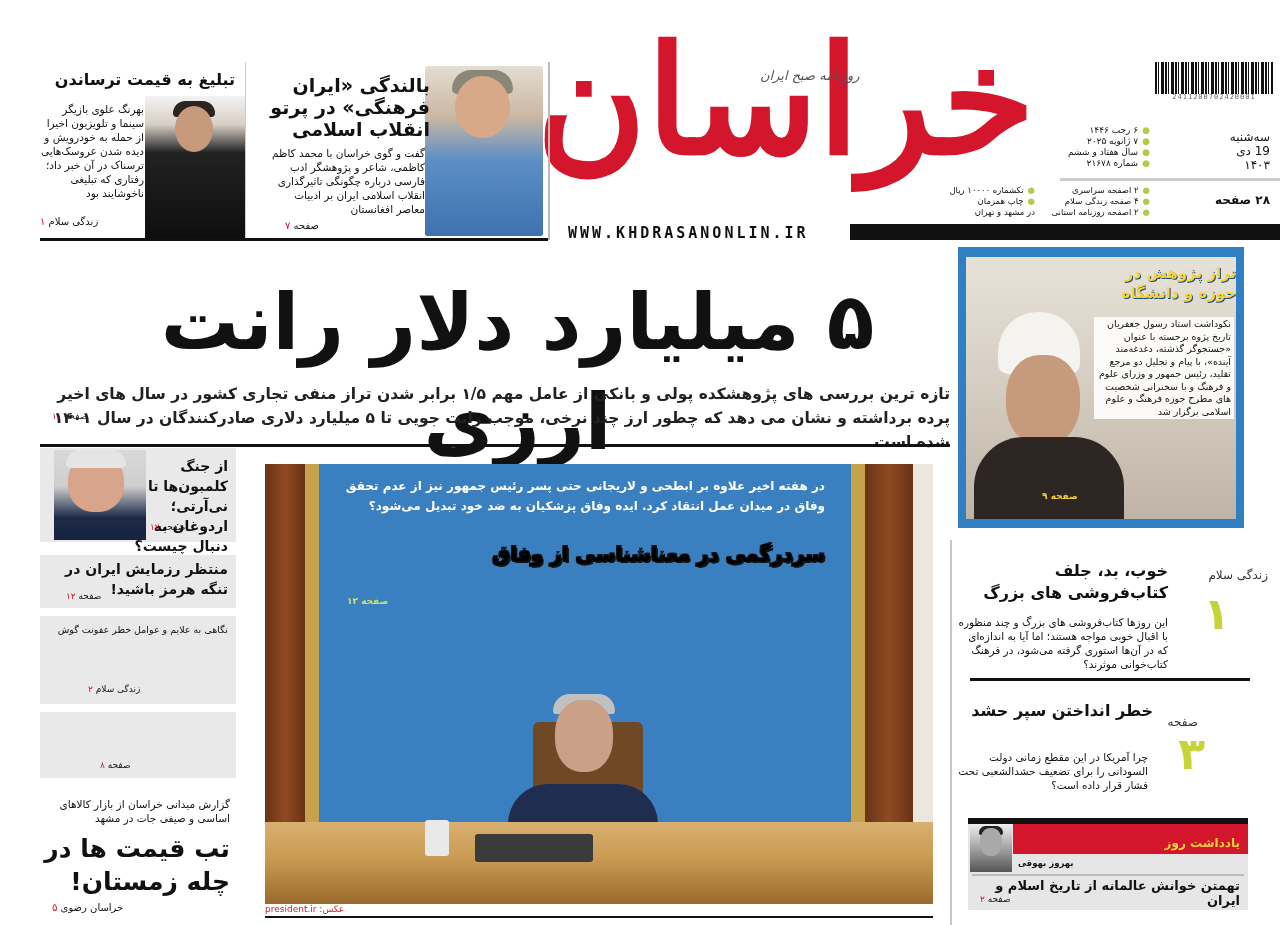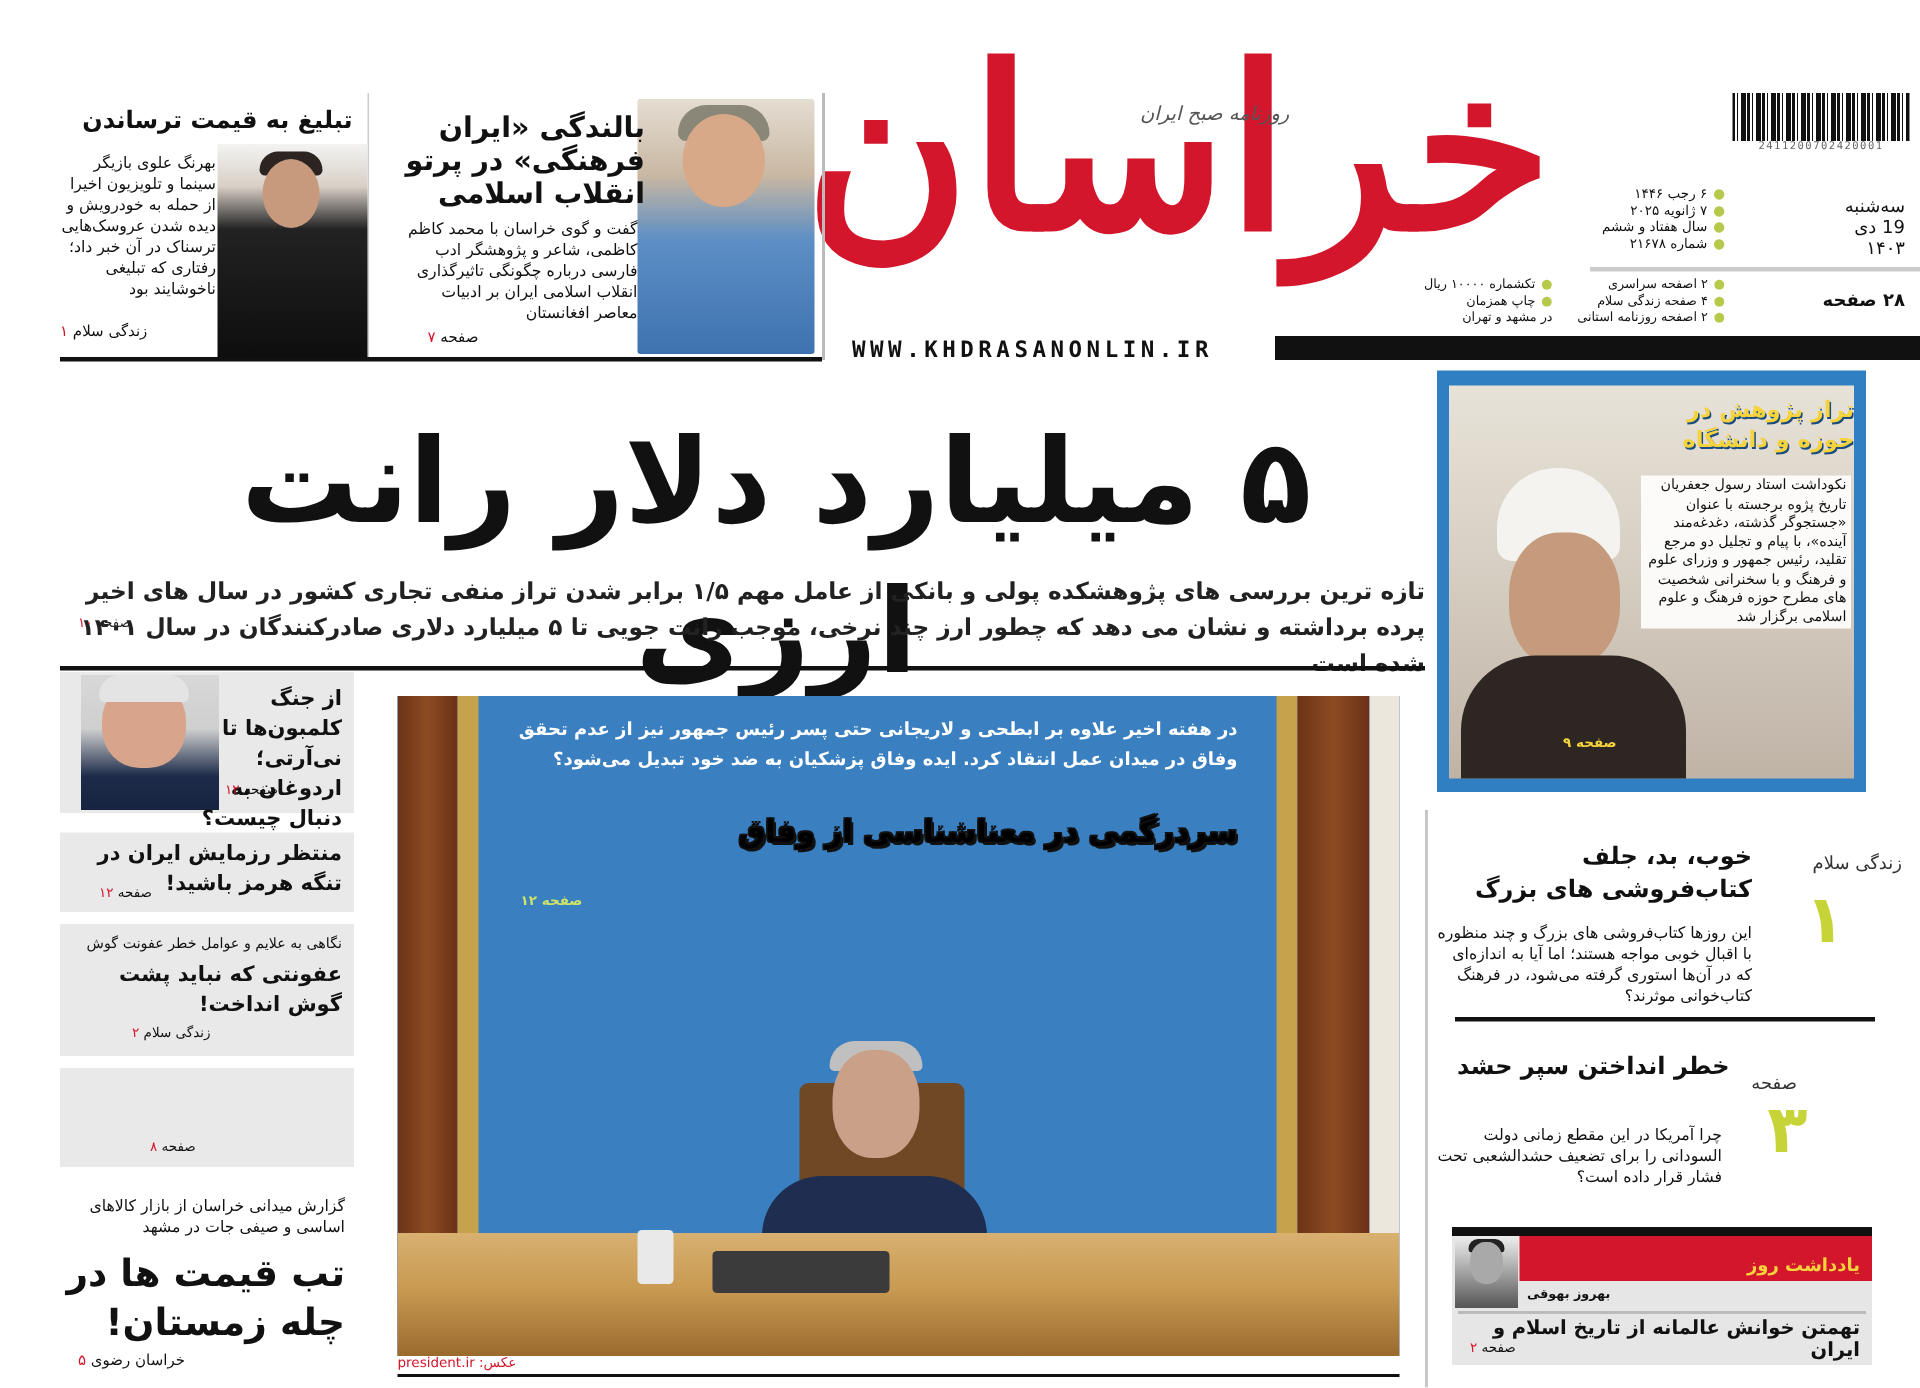--- a/index.html
+++ b/index.html
@@ -210,21 +210,20 @@
     </div>
   <div class="lc-title">از جنگ کلمبون‌ها تا نی‌آرتی؛ اردوغان به دنبال چیست؟</div>
   <div class="lc-page"><span>صفحه</span> <span class="red">۱۲</span></div>
 </div>
 <div class="abs lc lc2">
   <div class="lc-title">منتظر رزمایش ایران در تنگه هرمز باشید!</div>
   <div class="lc-page"><span>صفحه</span> <span class="red">۱۲</span></div>
 </div>
 <div class="abs lc lc3">
   <div class="kicker">نگاهی به علایم و عوامل خطر عفونت گوش</div>
-  <div class="lc-title">عفونتی که نباید پشت گوش انداخت!</div>
   <div class="lc-page"><span>زندگی سلام</span> <span class="red">۲</span></div>
 </div>
 <div class="abs lc lc4">
   <div class="lc-page"><span>صفحه</span> <span class="red">۸</span></div>
 </div>
 <div class="abs lc5-kicker">گزارش میدانی خراسان از بازار کالاهای اساسی و صیفی جات در مشهد</div>
 <div class="abs lc5-title">تب قیمت ها در چله زمستان!</div>
 <div class="abs lc5-page"><span>خراسان رضوی</span> <span class="red">۵</span></div>
 
 <div class="abs center-photo">

